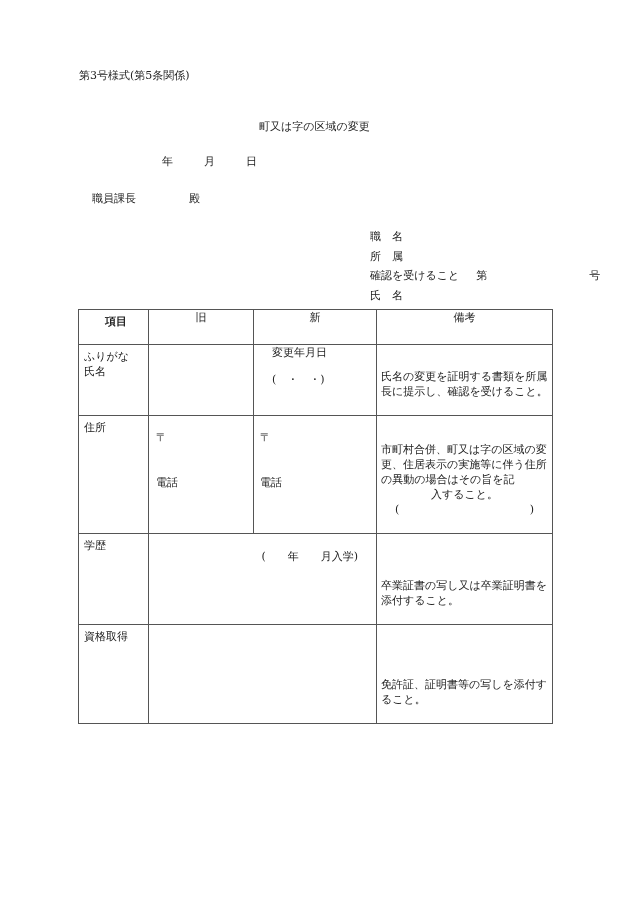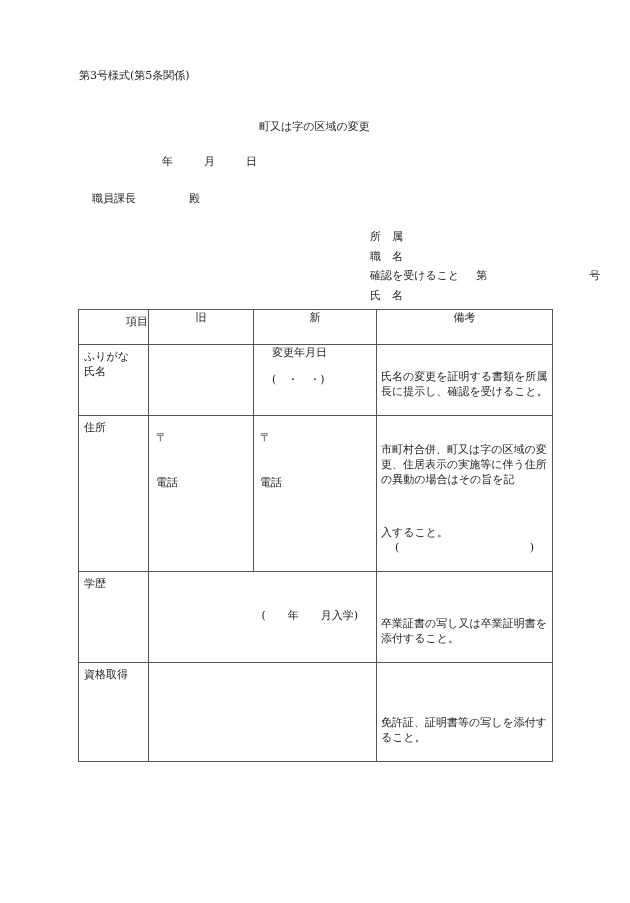--- a/index.html
+++ b/index.html
@@ -9,24 +9,24 @@
   .doc-form-id{left:79px;top:70px;}
   .doc-title{left:259px;top:121px;}
   .date{left:162px;top:156px;}
   .date span{display:inline-block;}
   .addressee{left:92px;top:193px;}
   .applicant{left:370px;top:231px;}
   .applicant .row{height:19.5px;line-height:1;}
   table.grid{position:absolute;left:78px;top:309px;width:474px;border-collapse:collapse;table-layout:fixed;}
   table.grid td{border:1px solid #555;padding:0;vertical-align:top;font-size:11px;line-height:15px;position:relative;}
   .hdr td{height:30px;vertical-align:middle;text-align:center;}
-  .hdr td.c0{text-align:right;padding-left:5px;}
+  .hdr td.c0{text-align:center;padding-left:5px;font-weight:bold;}
   .c0{padding:4px 0 0 5px !important;}
   .note{padding:16px 4px !important;}
-  .center{margin-top:38px;}
+  .center{text-align:center;}
 </style>
 </head>
 <body>
 
 <div class="abs doc-form-id">第3号様式(第5条関係)</div>
 <div class="abs doc-title">町又は字の区域の変更</div>
 
 <div class="abs date">
   <span>年</span>
   <span style="width:24px"></span>
@@ -35,22 +35,22 @@
   <span>日</span>
 </div>
 
 <div class="abs addressee">
   <span>職員課長</span>
   <span style="display:inline-block;width:46px"></span>
   <span>殿</span>
 </div>
 
 <div class="abs applicant">
+  <div class="row">職　名</div>
   <div class="row">所　属</div>
-  <div class="row">職　名</div>
   <div class="row">
     <span>確認を受けること</span>
     <span style="display:inline-block;width:10px"></span>
     <span>第</span>
     <span style="display:inline-block;width:95px"></span>
     <span>号</span>
   </div>
   <div class="row">氏　名</div>
 </div>
 
@@ -97,21 +97,21 @@
       <div class="center">入すること。</div>
       <div style="display:flex;justify-content:space-between;padding:0 14px">
         <span>(</span>
         <span>)</span>
       </div>
     </td>
   </tr>
   <tr style="height:72px">
     <td class="c0">学歴</td>
     <td colspan="2" style="text-align:right;padding-right:18px">
-      <div style="margin-top:36px">(　　年　　月入学)</div>
+      <div style="margin-top:15px">(　　年　　月入学)</div>
     </td>
     <td class="note">
       <div style="margin-top:28px">卒業証書の写し又は卒業証明書を添付すること。</div>
     </td>
   </tr>
   <tr style="height:72px">
     <td class="c0">資格取得</td>
     <td colspan="2"></td>
     <td class="note">
       <div style="margin-top:36px">免許証、証明書等の写しを添付すること。</div>

